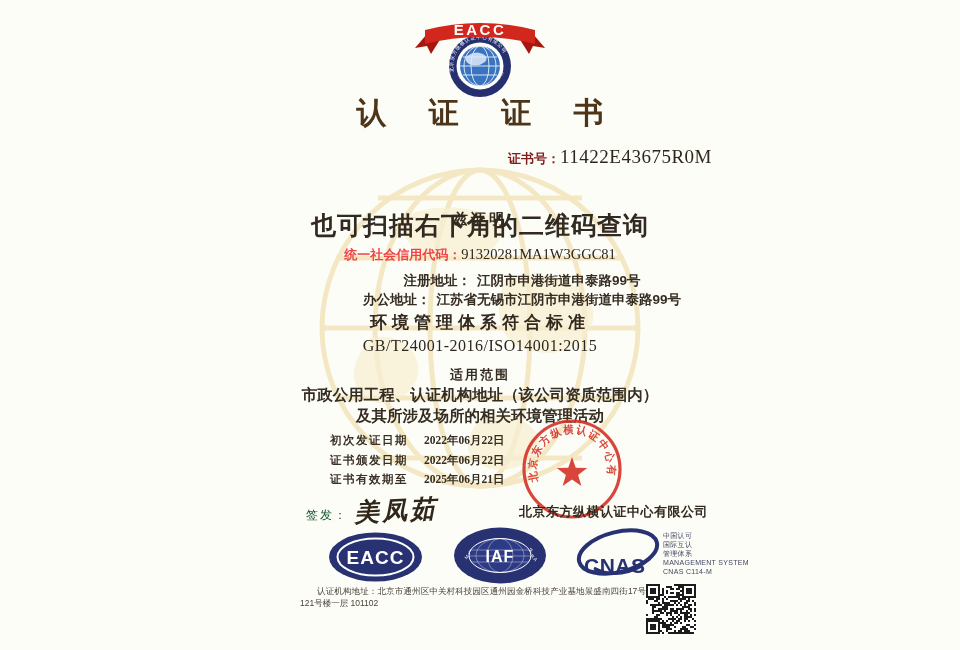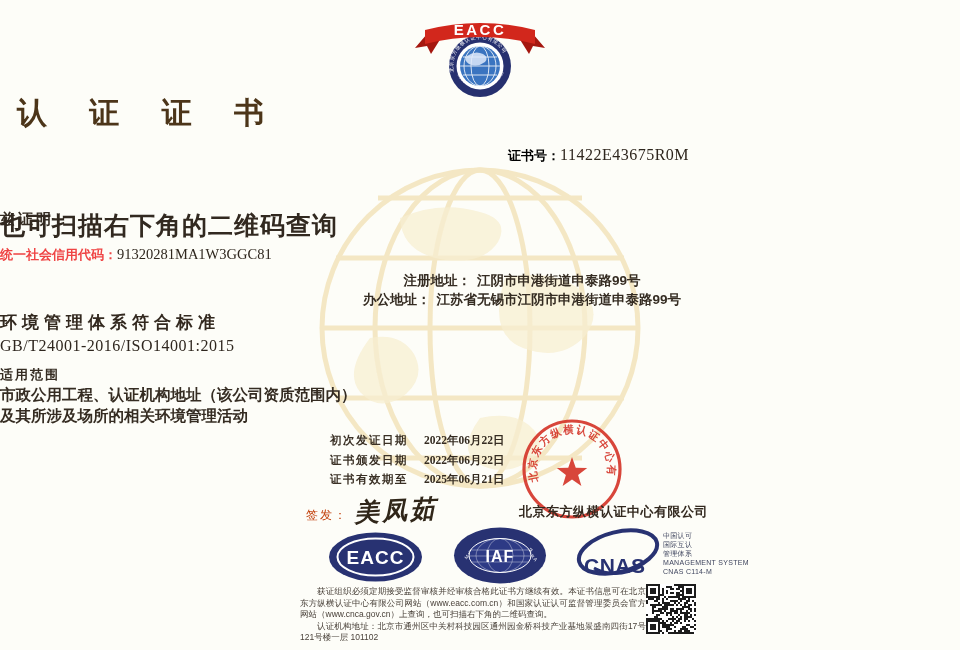--- a/index.html
+++ b/index.html
@@ -7,36 +7,36 @@
   body {
     font-family:"Liberation Sans", sans-serif;
     background:#fdfdf8;
     position:relative;
     overflow:hidden;
     color:#3b3128;
   }
   #certificate { position:absolute; inset:0; }
 
   .abs { position:absolute; }
-  .center-line { left:0; width:960px; text-align:left; }
+  .center-line { left:0; width:960px; text-align:center; }
 
   
   #watermark { left:250px; top:128px; width:460px; height:404px; opacity:.34; pointer-events:none; }
 
   
   #emblem { left:405px; top:10px; width:150px; height:90px; }
 
   #page-title {
     top:93px; font-size:30px; font-weight:bold; color:#4c3519;
     letter-spacing:17px; padding-left:17px;
     font-family:"Liberation Sans", sans-serif;
   }
   #cert-no { top:146px; left:508px; font-size:13px; }
-  #cert-no .lbl { font-weight:bold; color:#000000; }
-  #cert-no .val { font-family:"Liberation Serif", serif; font-size:16px; color:#2e261d; letter-spacing:.5px; }
+  #cert-no .lbl { font-weight:bold; color:#7f1d1d; }
+  #cert-no .val { font-family:"Liberation Serif", serif; font-size:19px; color:#2e261d; letter-spacing:.5px; }
 
   
   #certify { top:188px; font-size:15px; font-weight:bold; letter-spacing:3px; color:#352c22;margin-top:22px; }
   #company { top:209px; font-size:25px; font-weight:bold; letter-spacing:1px; color:#322920; }
   #credit  { top:246px; font-size:13px; }
   #credit .lbl { font-weight:bold; color:#ef4444; }
   #credit .val { font-family:"Liberation Serif", serif; font-size:14.5px; color:#2e261d; }
 
   #addresses { top:271px; left:363px; font-size:13.5px; font-weight:bold; line-height:19px; color:#352c22;text-align:center; }
   #addresses .lbl { margin-right:6px; }
@@ -48,21 +48,21 @@
 
   
   #dates { top:430px; left:330px; }
   #dates .row { line-height:18.5px; white-space:nowrap; }
   #dates .lbl { font-size:11.5px; font-weight:bold; letter-spacing:1.5px; color:#3a3025; }
   #dates .val { font-size:11.5px; font-weight:bold; font-family:"Liberation Serif", serif; margin-left:16px; color:#352c22;margin-top:48px; }
 
   
   #seal { left:504px; top:407px; width:136px; height:126px; opacity:.92; }
   #sign-line { left:306px; top:494px; white-space:nowrap; }
-  #sign-line .lbl { font-size:12px; color:#c2410c; letter-spacing:2px; }
+  #sign-line .lbl { font-size:12px; color:#14532d; letter-spacing:2px; }
   #sign-line .sig {
     display:inline-block; font-family:"DejaVu Serif", serif; font-style:italic; font-weight:bold;
     font-size:25px; letter-spacing:3px; color:#302619; transform:rotate(-3deg); margin-left:6px;
   }
   #issuer { left:519px; top:503px; font-size:13px; font-weight:bold; letter-spacing:.5px; color:#33291f; }
 
   
   #logo-eacc { left:327px; top:531px; width:97px;  height:52px; }
   #logo-iaf  { left:452px; top:526px; width:96px;  height:59px; }
   #logo-cnas { left:572px; top:528px; width:88px;  height:56px; }
@@ -231,21 +231,20 @@
 
   <div id="cnas-text" class="abs">
     <div>中国认可</div>
     <div>国际互认</div>
     <div>管理体系</div>
     <div>MANAGEMENT SYSTEM</div>
     <div>CNAS C114-M</div>
   </div>
 
   <div id="footnote" class="abs">
-    <p>获证组织必须定期接受监督审核并经审核合格此证书方继续有效。本证书信息可在北京东方纵横认证中心有限公司网站（www.eacc.com.cn）和国家认证认可监督管理委员会官方网站（www.cnca.gov.cn）上查询，也可扫描右下角的二维码查询。</p>
     <p>认证机构地址：北京市通州区中关村科技园区通州园金桥科技产业基地景盛南四街17号121号楼一层 101102</p>
   </div>
 
   <div id="qr" class="abs"><svg viewBox="0 0 50 50" width="50" height="50">
         <rect width="100%" height="100%" fill="#ffffff"></rect>
         <g fill="#1c1c1c">
           <rect x="0" y="0" width="2" height="2"></rect>
           <rect x="2" y="0" width="2" height="2"></rect>
           <rect x="4" y="0" width="2" height="2"></rect>
           <rect x="6" y="0" width="2" height="2"></rect>

